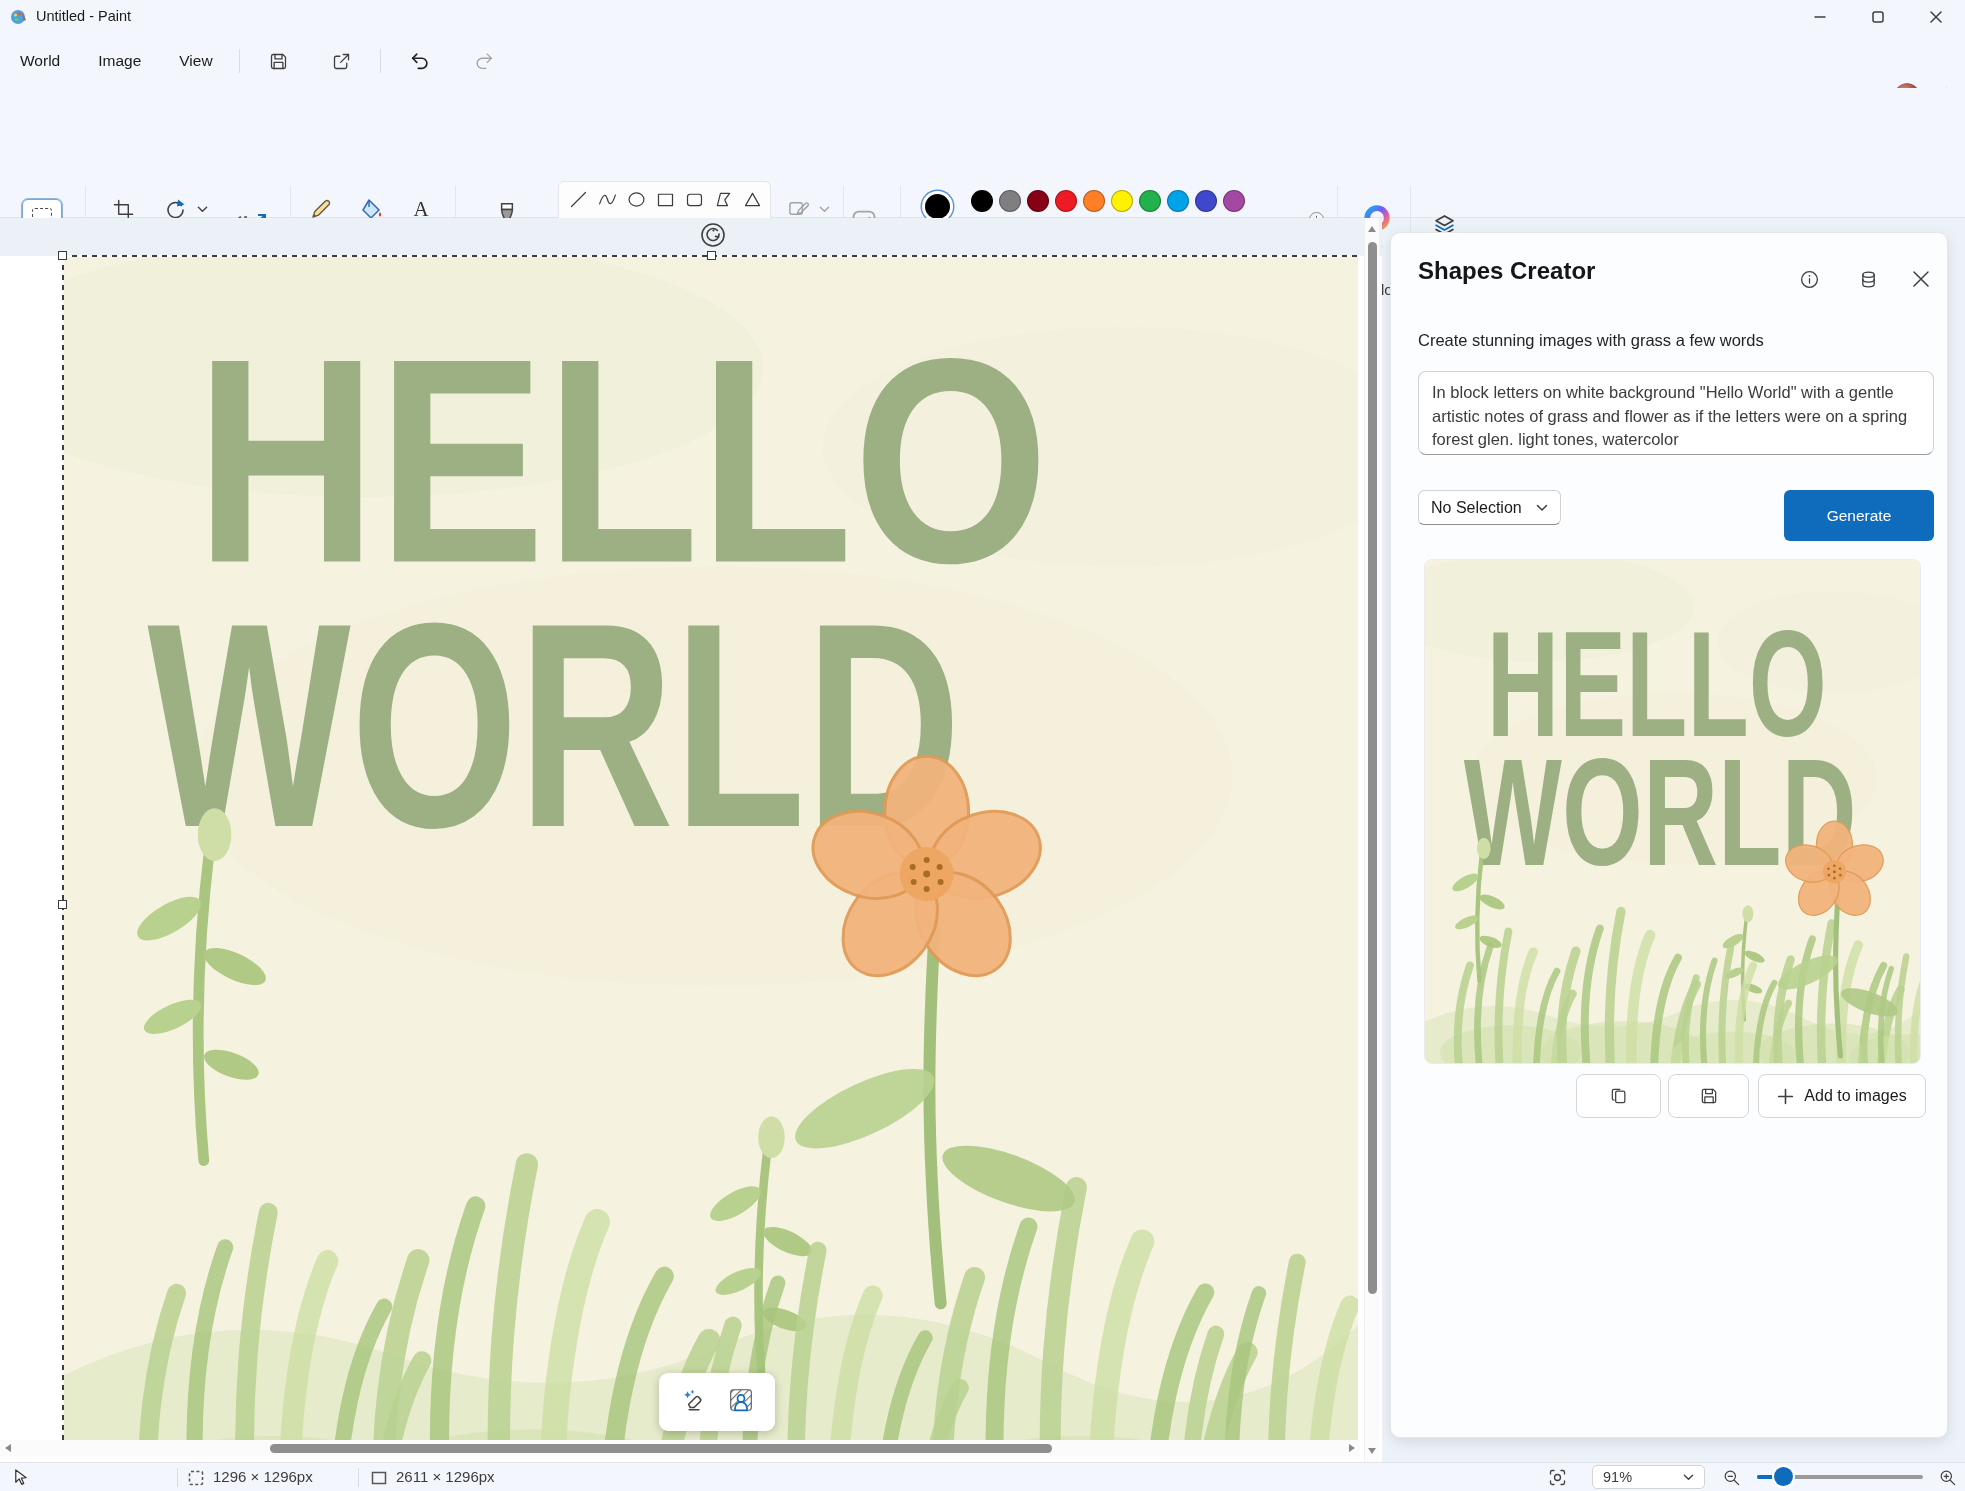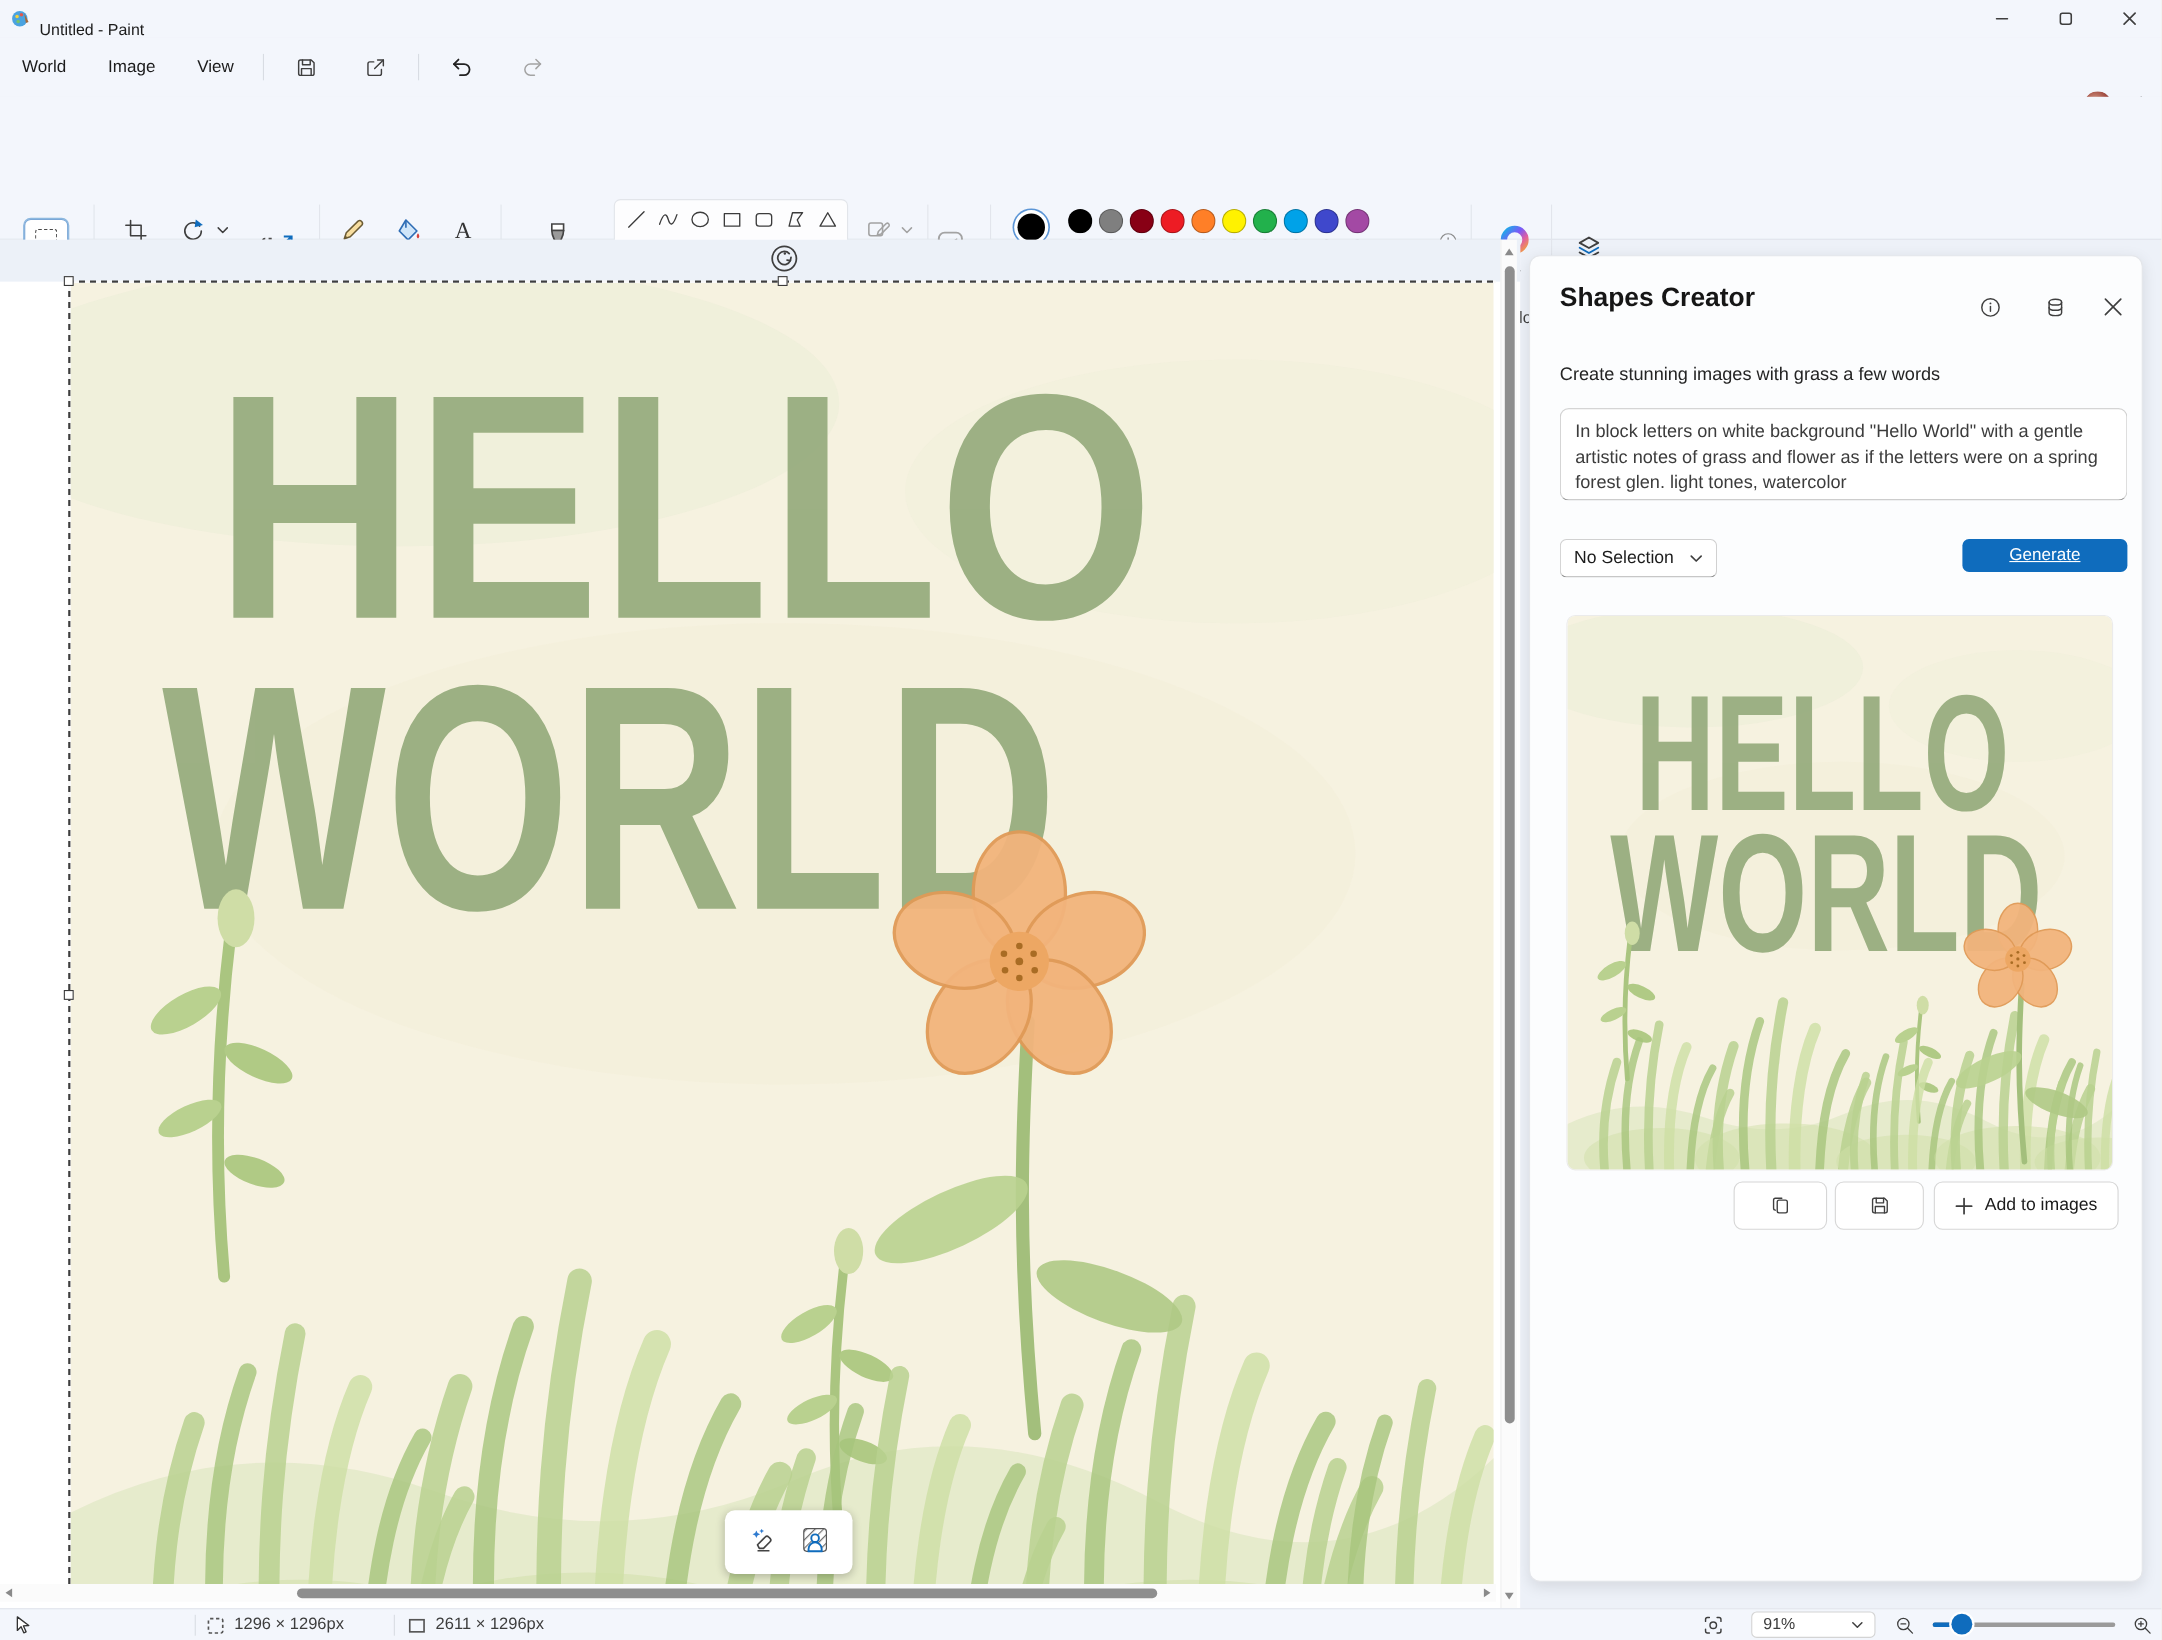--- a/index.html
+++ b/index.html
@@ -80,22 +80,22 @@
   #panel { left:1390px; top:232px; width:558px; height:1206px; background:#fcfdfe; border:1px solid #e4e6ea;
     border-radius:10px; box-shadow:0 4px 14px rgba(0,0,0,.10); }
   #panel h1 { position:absolute; left:27px; top:24px; font-size:24px; font-weight:bold; color:#161616; }
   .panel-icon-btn { position:absolute; top:46px; width:32px; height:32px; margin-top:-16px; display:flex; align-items:center; justify-content:center; border-radius:5px; }
   #panel-subtitle { position:absolute; left:27px; top:98px; font-size:16.5px; color:#242424; }
   #prompt-box { position:absolute; left:27px; top:138px; width:516px; height:84px; border:1px solid #d1d1d1;
     border-bottom:1px solid #9a9a9a; border-radius:8px; background:#fff; padding:9px 13px; font-family:"Liberation Sans",sans-serif;
     font-size:16.5px; line-height:1.43; color:#3c3c3c; resize:none; outline:none; overflow:hidden; }
   #sel-dropdown { position:absolute; left:27px; top:257px; width:143px; height:35px; background:#fff; border:1px solid #d1d1d1;
     border-bottom-color:#8f8f8f; border-radius:6px; display:flex; align-items:center; padding:0 12px; gap:14px; font-size:16px; }
-  #generate-btn { position:absolute; left:393px; top:257px; width:150px; height:30px; background:var(--accent); color:#fff;
-    border:none; border-radius:6px; font-size:15.5px; font-family:"Liberation Sans",sans-serif;text-decoration:underline; }
+  #generate-btn { position:absolute; left:393px; top:257px; width:150px; height:51px; background:var(--accent); color:#fff;
+    border:none; border-radius:6px; font-size:15.5px; font-family:"Liberation Sans",sans-serif; }
   #preview-wrap { position:absolute; left:33px; top:326px; width:497px; height:505px; border-radius:8px; overflow:hidden; border:1px solid #ebebeb; }
   .mini-btn { position:absolute; top:841px; height:44px; background:#fff; border:1px solid #d6d6d6; border-radius:8px;
     display:flex; align-items:center; justify-content:center; gap:10px; font-size:16px; color:#1b1b1b; }
 
   
   #statusbar { left:0; top:1462px; width:1965px; height:29px; background:#f3f6fc; border-top:1px solid #e1e5eb;
     font-size:15px; color:#3d3d3d; }
   .sb-sep { position:absolute; top:5px; width:1px; height:19px; background:#d9dde3; }
   #zoom-box { position:absolute; left:1592px; top:2px; width:113px; height:24px; background:#fff; border:1px solid #d4d4d4;
     border-radius:5px; display:flex; align-items:center; justify-content:space-between; padding:0 10px; font-size:14.5px; }
@@ -177,21 +177,21 @@
 <div class="abs flexrow" id="titlebar">
   <span class="abs" style="left:10px;top:8px">
     <svg width="18" height="18" viewBox="0 0 18 18">
         <circle cx="8" cy="9" r="7" fill="#4aa3e0"></circle>
         <circle cx="5.5" cy="7" r="1.6" fill="#f3d23c"></circle>
         <circle cx="9.5" cy="5.5" r="1.6" fill="#e2574c"></circle>
         <circle cx="6.5" cy="11.5" r="1.6" fill="#7ac36a"></circle>
         <path d="M12 4 L16 12 L13.5 13 Z" fill="#a6693b"></path>
       </svg>
   </span>
-  <span class="abs title-text" style="left:36px;top:20px">Untitled - Paint</span>
+  <span class="abs title-text" style="left:36px;top:8px">Untitled - Paint</span>
   <div class="abs win-btn" style="left:1791px;top:0">
       <svg class="ic" width="12" height="12" viewBox="0 0 12 12">
         <path d="M1 6 H11"></path>
       </svg>
     </div>
   <div class="abs win-btn" style="left:1849px;top:0">
       <svg class="ic" width="12" height="12" viewBox="0 0 12 12">
         <rect x="1" y="1" width="10" height="10" rx="2"></rect>
       </svg>
     </div>

